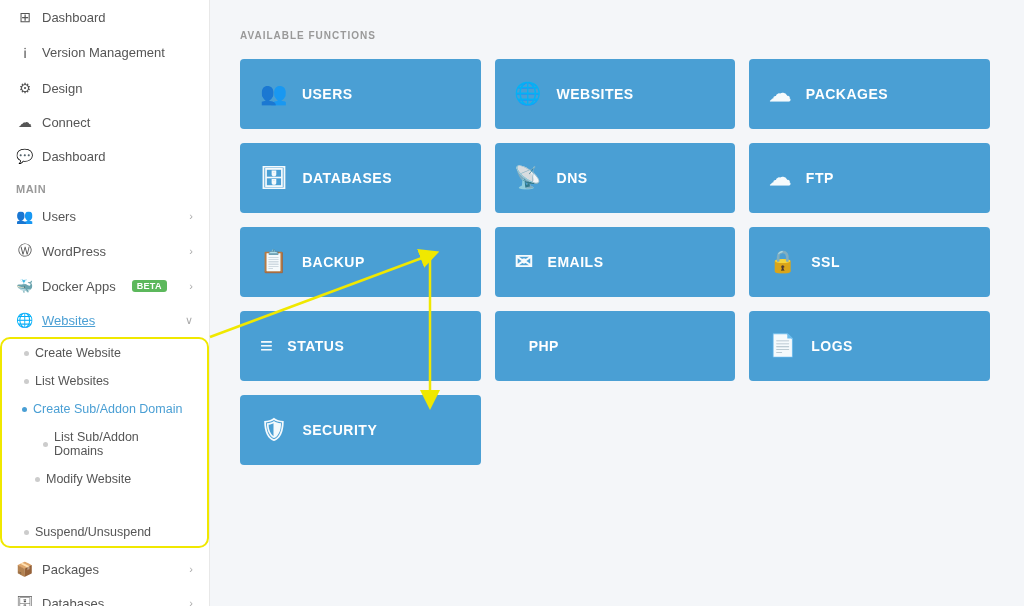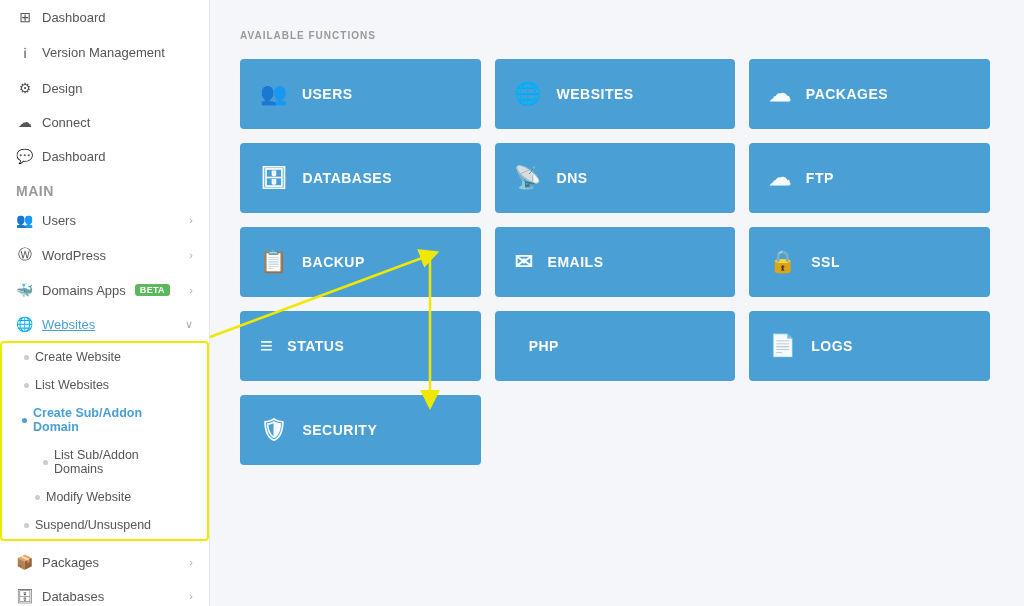--- a/index.html
+++ b/index.html
@@ -22,40 +22,40 @@
       cursor: pointer;
       color: #555;
       font-size: 13px;
       gap: 8px;
       position: relative;
     }
     .sidebar-item .icon { width: 18px; text-align: center; font-size: 14px; }
     .sidebar-item .chevron { margin-left: auto; font-size: 11px; color: #aaa; }
     .sidebar-section-label {
       padding: 10px 16px 4px;
-      font-size: 14px;
+      font-size: 11px;
       font-weight: 700;
       color: #999;
       letter-spacing: 0.5px;
     }
     .sidebar-item.active { color: #4a9fd4; }
     .sidebar-item.active .icon { color: #4a9fd4; }
 
     
-    .submenu { background: #fff; border: 2px solid #f0e800; border-radius: 4px; }
+    .submenu { background: #fff; border: 2px solid #f0e800; border-radius: 10px; }
     .submenu-item {
       display: flex;
       align-items: center;
       padding: 7px 16px 7px 22px;
       font-size: 12.5px;
       color: #555;
       cursor: pointer;
       gap: 6px;
     }
-    .submenu-item.active { color: #4a9fd4; font-weight: 700; padding-left: 20px; }
+    .submenu-item.active { color: #4a9fd4; font-weight: 400; padding-left: 20px; }
     .submenu-item .dot { width: 5px; height: 5px; border-radius: 50%; background: #ccc; display: inline-block; flex-shrink: 0; }
     .submenu-item.active .dot { background: #4a9fd4; }
 
     
     .tooltip-label {
       position: absolute;
       left: 100%;
       top: 50%;
       transform: translateY(-50%);
       background: #444;
@@ -68,21 +68,21 @@
       margin-left: 2px;
     }
 
     
     .badge {
       background: #5cb85c;
       color: #fff;
       font-size: 9px;
       padding: 1px 5px;
       border-radius: 3px;
-      margin-left: 1px;
+      margin-left: 8px;
       font-weight: 600;
       letter-spacing: 0.3px;
     }
 
     
     .main-content {
       flex: 1;
       overflow-y: auto;
       padding: 30px 30px;
     }
@@ -161,21 +161,21 @@
     <span class="chevron">›</span>
   </div>
       <div class="sidebar-item">
     <span class="icon">Ⓦ</span>
     <span style="">WordPress</span>
 
     <span class="chevron">›</span>
   </div>
       <div class="sidebar-item">
     <span class="icon">🐳</span>
-    <span style="">Domains Apps</span>
+    <span style="">Docker Apps</span>
     <span class="badge">BETA</span>
     <span class="chevron">›</span>
   </div>
       <div class="sidebar-item active websites-item">
     <span class="icon">🌐</span>
     <span style="color:#4a9fd4;text-decoration:underline;">Websites</span>
 
     <span class="chevron">∨</span>
   </div>
     </div>
@@ -199,21 +199,21 @@
       <div class="submenu-item" style="position: relative; padding-left: 41px;">
     <span class="dot"></span>
     <span>List Sub/Addon Domains</span>
 
   </div>
       <div class="submenu-item" style="position: relative; padding-left: 33px;">
     <span class="dot"></span>
     <span>Modify Website</span>
 
   </div>
-      <div class="submenu-item" style="position: relative;">
+      <div class="submenu-item" style="position: relative; margin-top: 25px;">
     <span class="dot"></span>
     <span>Suspend/Unsuspend</span>
 
   </div>
     </div>
 
   <div class="sidebar-bottom" id="bottom-items">
       <div class="sidebar-item">
     <span class="icon">📦</span>
     <span>Packages</span>

